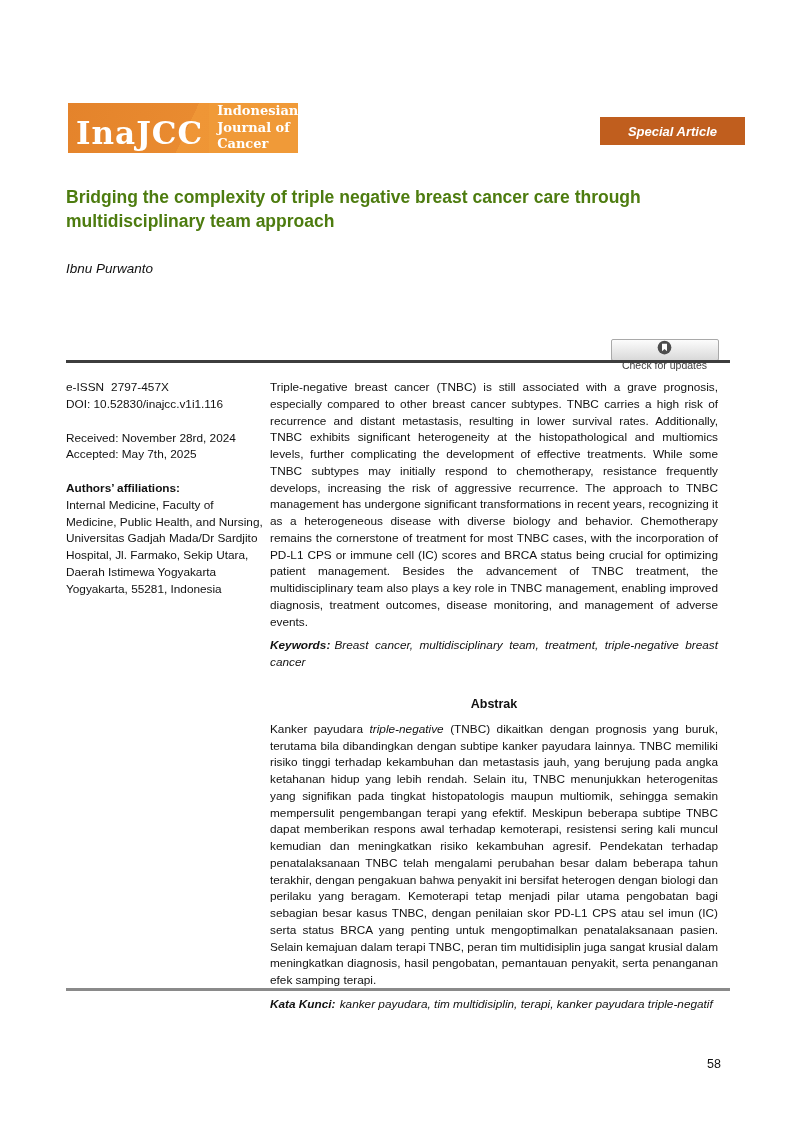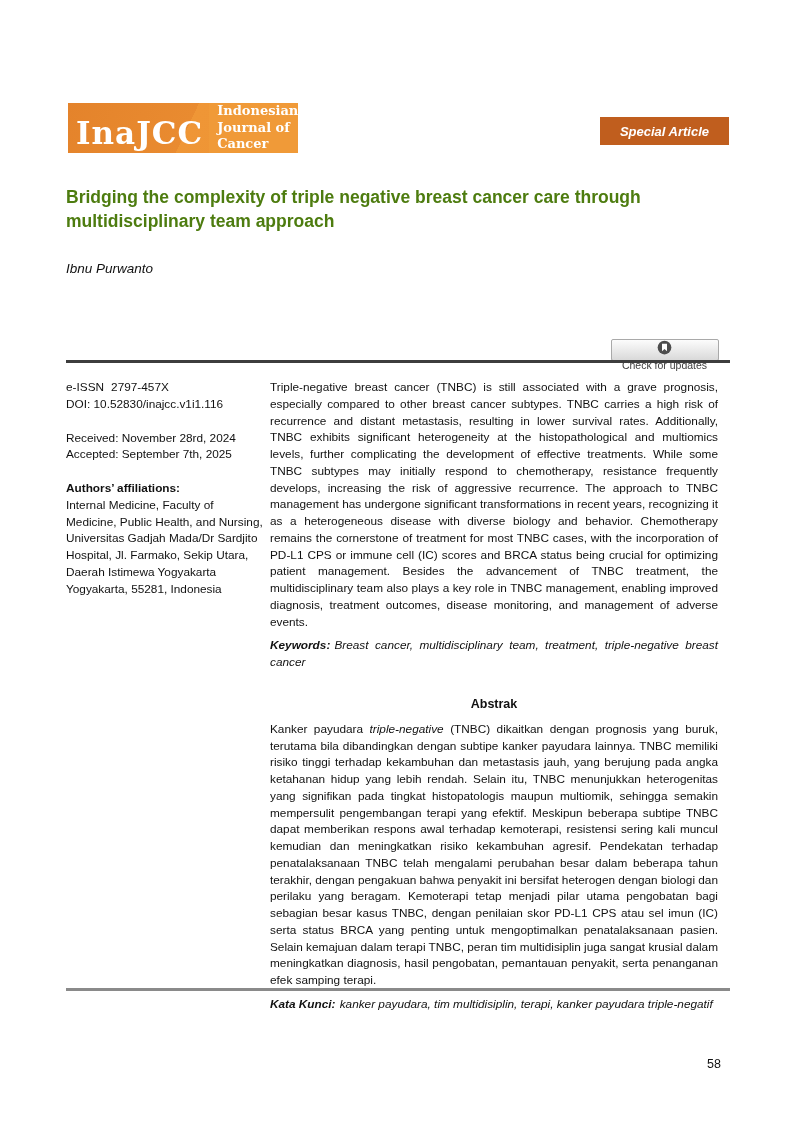--- a/index.html
+++ b/index.html
@@ -21,21 +21,21 @@
     font-family:"DejaVu Serif", serif; font-weight:bold;
     color:#ffffff; font-size:31px; letter-spacing:1px; padding:11px 6px 2px 8px;
   }
   .logo-divider { width:2px; background:#fff7ea; margin:5px 0; }
   .logo-tagline {
     flex:1; background:#f09a38; display:flex; flex-direction:column; justify-content:center;
     font-family:"DejaVu Serif", serif; font-weight:bold;
     color:#ffffff; font-size:13px; line-height:1.3; padding-left:8px;
   }
   .special-badge {
-    position:absolute; left:600px; top:117px; width:129px; height:28px;
+    position:absolute; left:600px; top:117px; width:145px; height:28px;
     background:#c05e1e; color:#ffffff;
     display:flex; align-items:center; justify-content:center;
     font-size:13px; font-weight:bold; font-style:italic;
   }
 
   
   .title {
     position:absolute; left:66px; top:185px; width:640px;
     font-size:17.5px; font-weight:bold; line-height:1.38; color:#4d7c0f;
   }
@@ -127,21 +127,21 @@
 
   <div class="columns">
 
     <aside class="col-left">
       <p>
         <span>e-ISSN</span><span class="eissn-val">2797-457X</span><br>
         <span>DOI: 10.52830/inajcc.v1i1.116</span>
       </p>
       <p>
         <span>Received: November 28rd, 2024</span><br>
-        <span>Accepted: September 7th, 2025</span>
+        <span>Accepted: May 7th, 2025</span>
       </p>
       <p>
         <span class="bold-label">Authors’ affiliations:</span>
         <span>Internal Medicine, Faculty of Medicine, Public Health, and Nursing, Universitas Gadjah Mada/Dr Sardjito Hospital, Jl. Farmako, Sekip Utara, Daerah Istimewa Yogyakarta Yogyakarta, 55281, Indonesia</span>
       </p>
     </aside>
 
     <section class="col-right">
       <p class="abs-body">Triple-negative breast cancer (TNBC) is still associated with a grave prognosis, especially compared to other breast cancer subtypes. TNBC carries a high risk of recurrence and distant metastasis, resulting in lower survival rates. Additionally, TNBC exhibits significant heterogeneity at the histopathological and multiomics levels, further complicating the development of effective treatments. While some TNBC subtypes may initially respond to chemotherapy, resistance frequently develops, increasing the risk of aggressive recurrence. The approach to TNBC management has undergone significant transformations in recent years, recognizing it as a heterogeneous disease with diverse biology and behavior. Chemotherapy remains the cornerstone of treatment for most TNBC cases, with the incorporation of PD-L1 CPS or immune cell (IC) scores and BRCA status being crucial for optimizing patient management. Besides the advancement of TNBC treatment, the multidisciplinary team also plays a key role in TNBC management, enabling improved diagnosis, treatment outcomes, disease monitoring, and management of adverse events.</p>
       <p class="keywords">

